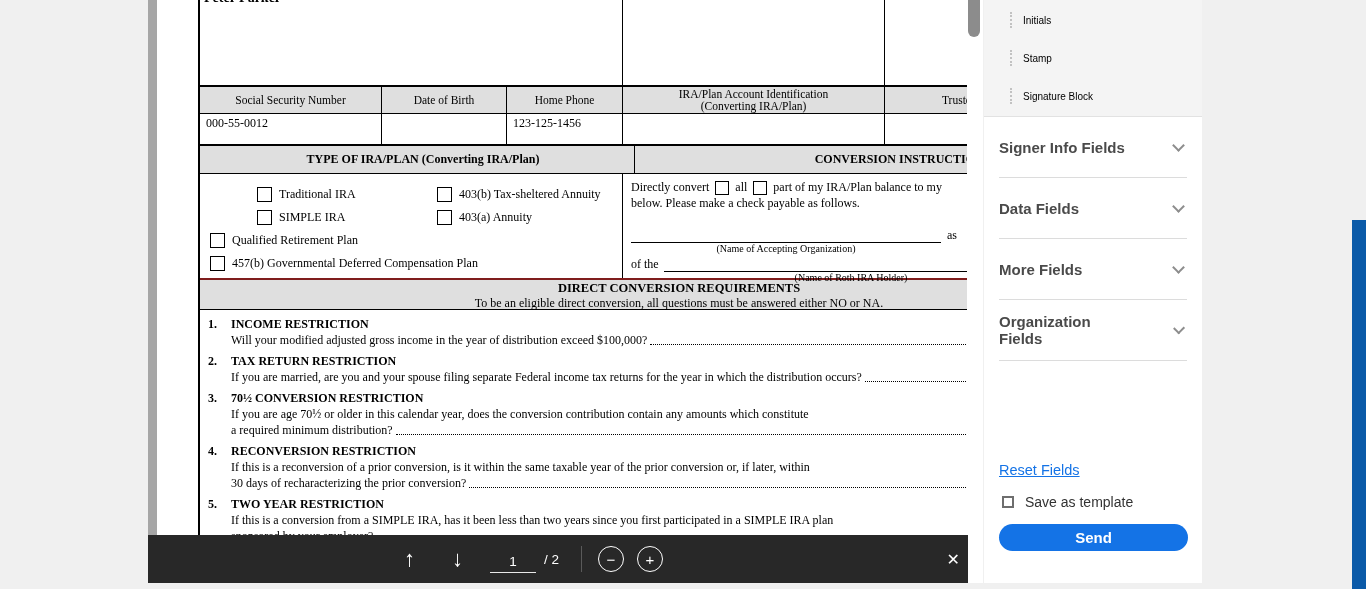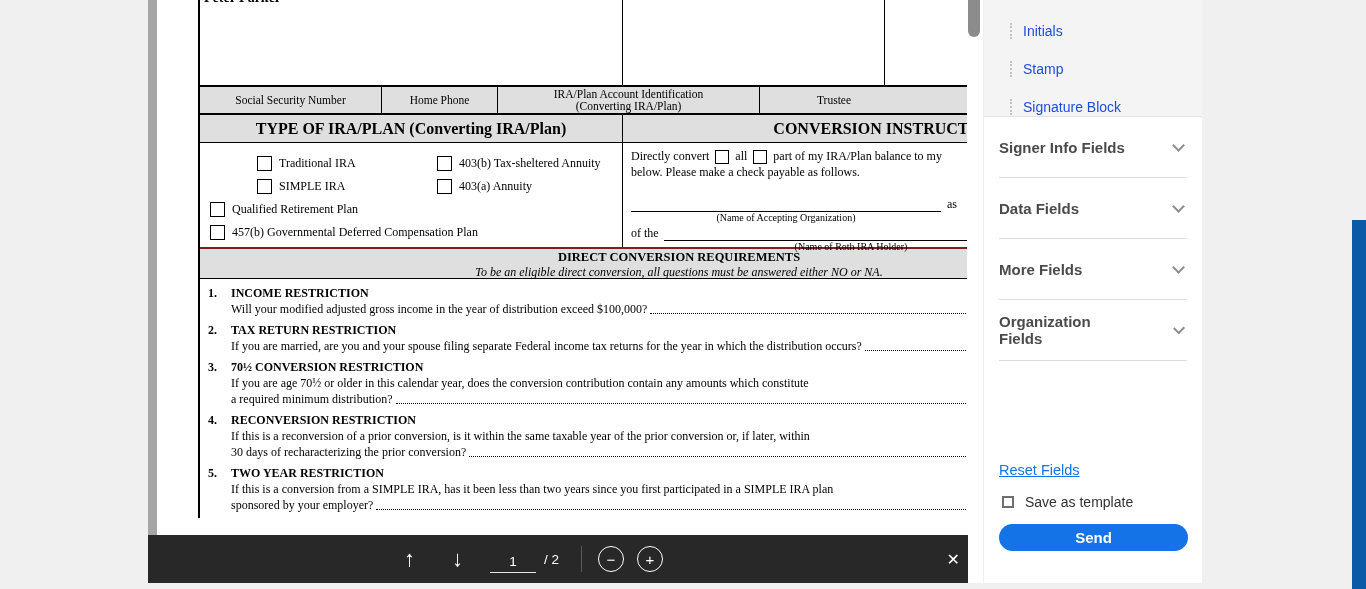--- a/index.html
+++ b/index.html
@@ -23,41 +23,41 @@
   .rowA .cA3 { flex:1; }
   .rowB { display:flex; border-top:2px solid #000; background:#dfdfdf; height:28px; }
   .rowB > div { border-right:1px solid #000; font-weight:normal; font-size:11.5px; display:flex;
                 align-items:center; justify-content:center; text-align:center; line-height:12px; }
   .cB1{width:182px;} .cB2{width:125px;} .cB3{width:116px;} .cB4{width:262px;}
   .cB5{flex:1; justify-content:flex-start !important; padding-left:57px; white-space:nowrap;}
   .rowC { display:flex; border-top:1px solid #000; height:31px; font-size:12px; }
   .rowC > div { border-right:1px solid #000; padding:2px 0 0 6px; }
   .cC1{width:182px;} .cC2{width:125px;} .cC3{width:116px;} .cC4{width:262px;} .cC5{flex:1;}
   .rowD { display:flex; border-top:2px solid #000; background:#dfdfdf; height:29px; }
-  .rowD > div { font-weight:bold; font-size:16px; display:flex; align-items:center; justify-content:center; white-space:nowrap; }
+  .rowD > div { font-weight:bold; font-size:12px; display:flex; align-items:center; justify-content:center; white-space:nowrap;margin-left:12px; }
   .cD1 { width:423px; border-right:1px solid #000; }
   .cD2 { flex:1; }
   .rowE { display:flex; border-top:1px solid #000; height:105px; }
   .cE1 { width:423px; border-right:1px solid #000; padding:9px 0 0 10px; }
   .cE2 { flex:1; padding:6px 0 0 8px; font-size:12px; }
   .opt-row { display:flex; align-items:center; height:23px; font-size:12px; white-space:nowrap; }
   .opt { display:flex; align-items:center; gap:7px; }
   .opt-left { width:180px;margin-left:47px; }
   .fcb { width:15px; height:15px; border:1px solid #000; background:#fff; flex:none; }
   .fcb-sm { width:14px; height:14px; border:1px solid #000; background:#fff; flex:none; margin:0 6px; }
   .cv-line1 { display:flex; align-items:center; white-space:nowrap; }
   .cv-line2 { margin-top:1px; white-space:nowrap; }
   .cv-line3 { display:flex; align-items:flex-end; margin-top:17px; white-space:nowrap; }
   .u-fill { border-bottom:1px solid #000; }
   .cv-cap { font-size:10px; text-align:center; }
   .cv-line5 { display:flex; align-items:flex-end; margin-top:3px; white-space:nowrap; }
   .rowF { border-top:2px solid #7f1d1d; border-bottom:1px solid #000; background:#dfdfdf;
           height:32px; text-align:center; padding-top:1px; }
   .rowF .t { font-weight:bold; font-size:12.5px; }
-  .rowF .s { font-style:italic; font-size:12px; }
+  .rowF .s { font-size:12px; }
   .req-list { padding-top:6px; }
   .req-item { position:relative; padding-left:31px; margin-bottom:5px; }
   .req-num { position:absolute; left:8px; top:0; font-weight:bold; font-size:12px; line-height:16px; }
   .req-title { font-weight:bold; font-size:12px; line-height:16px; }
   .req-line { display:flex; font-size:12px; line-height:16px; white-space:nowrap; }
   .leader { flex:1 0 40px; border-bottom:1.5px dotted #000; margin:0 0 3px 3px; }
 
   
   .toolbar { position:absolute; left:0; top:535px; width:820px; height:48px; background:#282828; z-index:5; }
   .toolbar .tb { position:absolute; top:0; height:48px; display:flex; align-items:center; color:#fff; }
@@ -70,22 +70,22 @@
   .tb-total { left:396px; font-size:13.5px; }
   .tb-divider { left:433px; top:11px; height:26px; width:1px; background:#5a5a5a; position:absolute; }
   .tb-circle { width:26px; height:26px; border:1.5px solid #fff; border-radius:50%;
                display:flex; align-items:center; justify-content:center; font-size:15px; }
   .tb-minus { left:450px; } .tb-plus { left:489px; }
   .tb-close { right:8px; font-size:16px; }
 
   
   .sidebar { position:absolute; left:984px; top:0; width:218px; height:583px; background:#fff; }
   .panel-top { height:117px; background:#f4f4f4; border-bottom:1px solid #e2e2e2; padding-top:1px; }
-  .field-item { display:flex; align-items:flex-end; height:38px; padding-left:26px; gap:11px;
-                color:#1d4ed8; font-size:14px; }
+  .field-item { display:flex; align-items:center; height:38px; padding-left:26px; gap:11px;
+                color:#000000; font-size:10px; }
   .drag { height:16px; border-left:2px dotted #c2c2c2; }
   .sb-section { height:61px; display:flex; align-items:center; justify-content:space-between;
                 margin:0 15px; border-bottom:1px solid #dcdcdc;gap:48px; }
   .sb-title { font-size:15px; font-weight:bold; color:#4a4a4a; }
   .chev { width:9px; height:9px; border-right:2px solid #8d8d8d; border-bottom:2px solid #8d8d8d;
           transform:rotate(45deg); margin:-4px 4px 0 0; }
   .reset-link { position:absolute; left:15px; top:462px; font-size:14.5px; color:#1473e6;
                 text-decoration:underline; cursor:pointer; }
   .save-row { position:absolute; left:18px; top:494px; display:flex; align-items:center; gap:11px;
               font-size:14px; color:#323232; }
@@ -112,28 +112,36 @@
         <div class="rowA">
           <div class="cA1">
             <div class="name-partial">Peter Parker</div>
           </div>
           <div class="cA2"></div>
           <div class="cA3"></div>
         </div>
 
         <div class="rowB">
           <div class="cB1">Social Security Number</div>
+          <div class="cB2">Date of Birth</div>
           <div class="cB3">Home Phone</div>
           <div class="cB4">
             <span><span>IRA/Plan Account Identification</span><br>
             <span>(Converting IRA/Plan)</span></span>
           </div>
           <div class="cB5">Trustee</div>
         </div>
 
+        <div class="rowC">
+          <div class="cC1">000-55-0012</div>
+          <div class="cC2"></div>
+          <div class="cC3">123-125-1456</div>
+          <div class="cC4"></div>
+          <div class="cC5"></div>
+        </div>
 
         <div class="rowD">
           <div class="cD1">TYPE OF IRA/PLAN (Converting IRA/Plan)</div>
           <div class="cD2">CONVERSION INSTRUCTIONS</div>
         </div>
 
         <div class="rowE">
           <div class="cE1">
             <div class="opt-row">
               <div class="opt opt-left">

